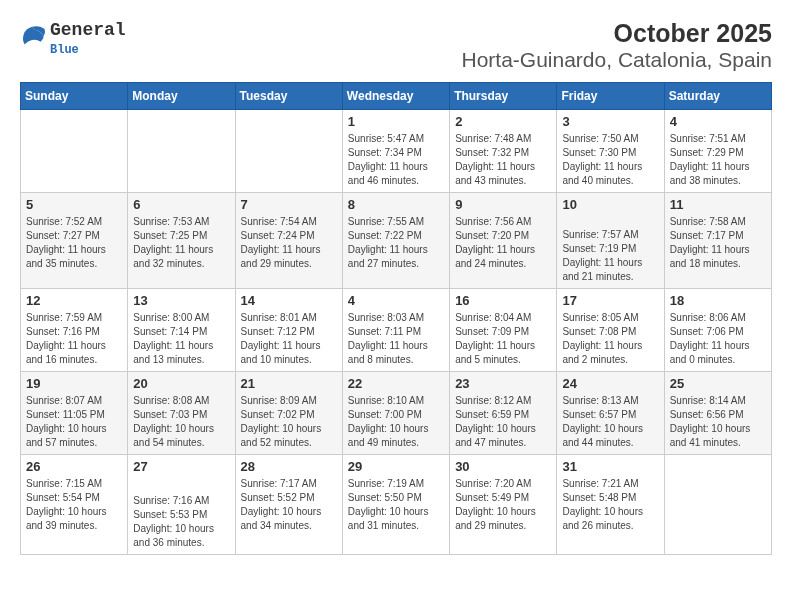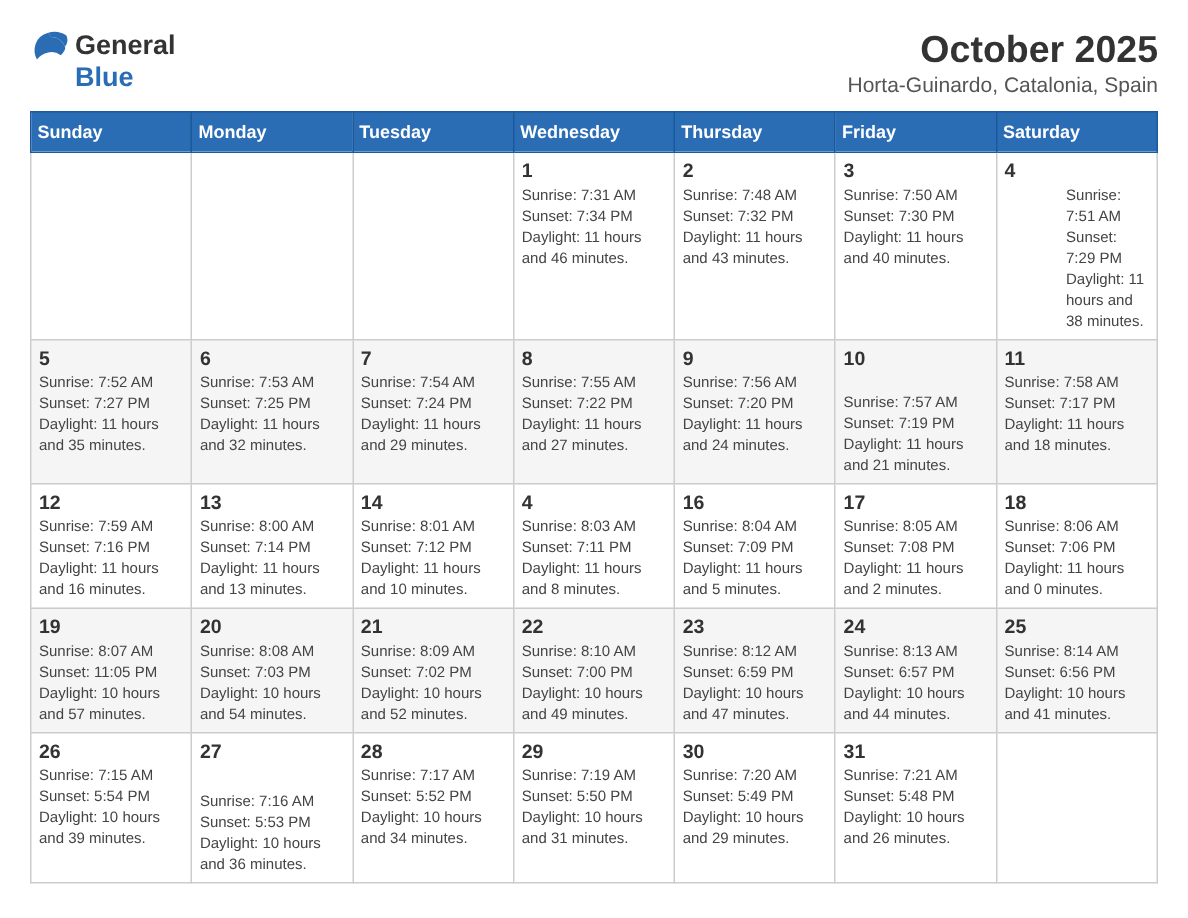--- a/index.html
+++ b/index.html
@@ -11,48 +11,49 @@
       padding: 20px;
     }
     .header-area {
       display: flex;
       justify-content: space-between;
       align-items: flex-start;
       margin-bottom: 10px;
     }
     .logo {
       display: flex;
-      align-items: flex-start;
+      align-items: center;
+      font-family: Liberation Mono, monospace;
     }
     .logo-text-general {
       font-size: 18px;
       font-weight: bold;
       color: #333;
     }
     .logo-text-blue {
-      font-size: 18px;
+      font-size: 12px;
       font-weight: bold;
       color: #2a6db5;
     }
     .logo-icon {
       width: 28px;
       height: 28px;
       margin-right: 2px;
     }
     .title-area {
       text-align: right;
     }
     .month-title {
       font-size: 25px;
       font-weight: bold;
       color: #333;
       line-height: 1.1;
     }
     .location-title {
-      font-size: 14px;
+      font-size: 21px;
       color: #555;
     }
     .calendar {
       width: 100%;
       border-collapse: collapse;
       font-size: 11px;
     }
     .calendar th {
       background: #2a6db5;
       color: #fff;
@@ -120,39 +121,39 @@
         <th>Saturday</th>
       </tr>
   </thead>
   <tbody id="calendar-body">
   <tr>
         <td class="empty-cell"></td>
         <td class="empty-cell"></td>
         <td class="empty-cell"></td>
         <td>
           <div class="day-num">1</div>
-          <div class="day-info" style="white-space: pre-line;">Sunrise: 7:31 AM
+          <div class="day-info" style="white-space: pre-line;">Sunrise: 5:47 AM
 Sunset: 7:34 PM
 Daylight: 11 hours and 46 minutes.</div>
         </td>
         <td>
           <div class="day-num">2</div>
           <div class="day-info" style="white-space: pre-line;">Sunrise: 7:48 AM
 Sunset: 7:32 PM
 Daylight: 11 hours and 43 minutes.</div>
         </td>
         <td>
           <div class="day-num">3</div>
           <div class="day-info" style="white-space: pre-line;">Sunrise: 7:50 AM
 Sunset: 7:30 PM
 Daylight: 11 hours and 40 minutes.</div>
         </td>
         <td>
           <div class="day-num">4</div>
-          <div class="day-info" style="white-space: pre-line; margin-left: 41px;">Sunrise: 7:51 AM
+          <div class="day-info" style="white-space: pre-line;">Sunrise: 7:51 AM
 Sunset: 7:29 PM
 Daylight: 11 hours and 38 minutes.</div>
         </td>
       </tr>
       <tr>
         <td>
           <div class="day-num">5</div>
           <div class="day-info" style="white-space: pre-line;">Sunrise: 7:52 AM
 Sunset: 7:27 PM
 Daylight: 11 hours and 35 minutes.</div>

